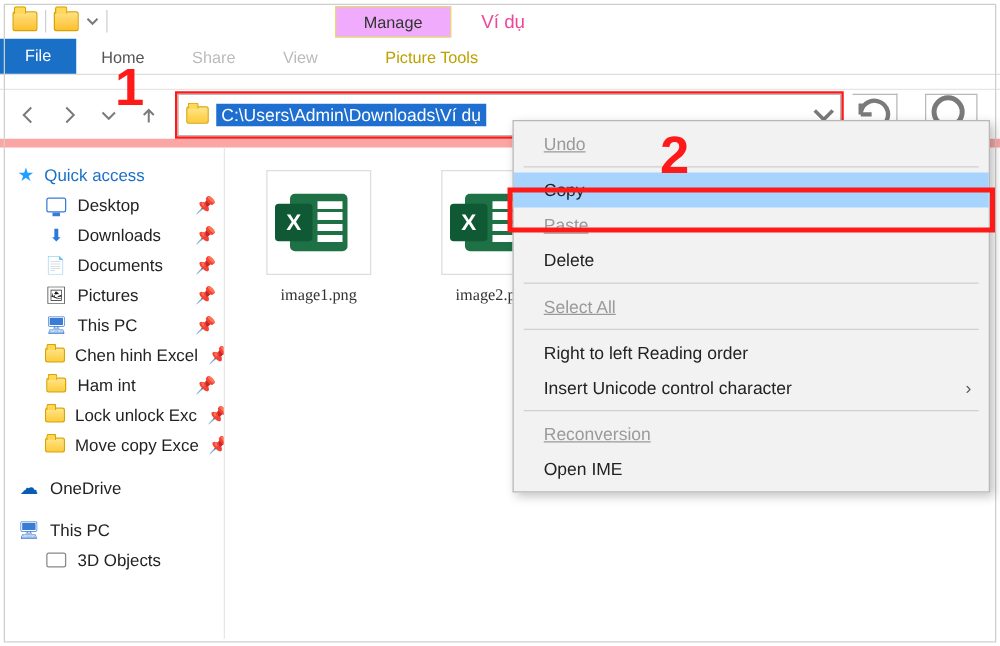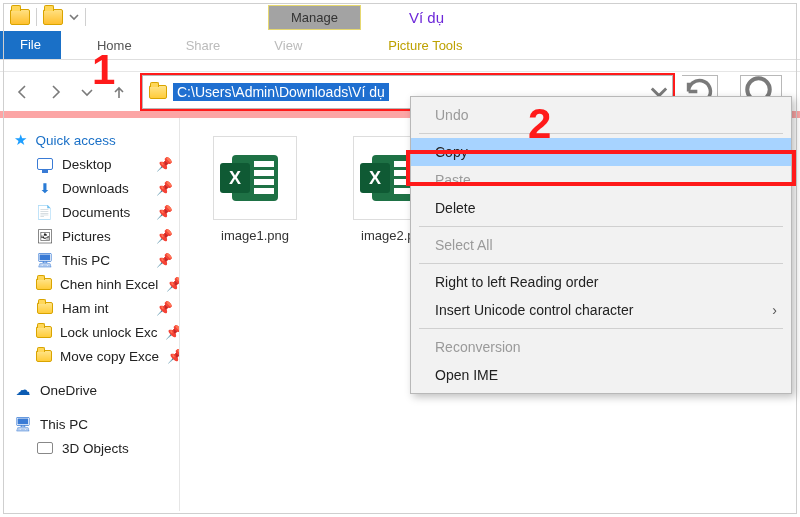--- a/index.html
+++ b/index.html
@@ -10,25 +10,25 @@
 
   
   .titlebar { height: 32px; display: flex; align-items: center; gap: 6px; padding: 2px 6px 0 10px; }
   .qat { display: flex; gap: 6px; align-items: center; }
   .qat .folder-ico { width: 20px; height: 16px; background: linear-gradient(#ffe082,#ffc02e); border: 1px solid #d9a400; border-radius: 2px; position: relative; }
   .qat .folder-ico:before { content:""; position:absolute; left:0; top:-5px; width:8px; height:5px; background:#ffd75a; border:1px solid #d9a400; border-bottom:none; border-radius:2px 2px 0 0;}
   .qat .sep { width:1px; height:18px; background:#d0d0d0; }
   .drop { width:10px; height:10px; }
   .drop svg { width:10px; height:10px; display:block; }
   .titlebar .spacer-before-manage { flex:0 0 170px; }
-  .manage-tab { background:#a3a3a3; border:1px solid #e6d870; padding:4px 22px; font-size:13px; color:#333; }
-  .title-label { margin-left: 42px; font-size:15px; color:#6d28d9; }
-
-  
-  .ribtabs { height: 28px; display:flex; align-items:flex-end; border-bottom:1px solid #dedede; padding-left:0; gap:18px;}
+  .manage-tab { background:#f0abfc; border:1px solid #e6d870; padding:4px 22px; font-size:13px; color:#333; }
+  .title-label { margin-left: 18px; font-size:15px; color:#ec4899; }
+
+  
+  .ribtabs { height: 28px; display:flex; align-items:flex-end; border-bottom:1px solid #dedede; padding-left:0; gap:2px;}
   .filetab { background:#1a70c7; color:#fff; padding:6px 20px 7px; font-size:13px; }
   .ribtab { padding:6px 18px; font-size:13px; color:#555; }
   .ribtab.pic { color:#bda100; }
   
   .ribclip { color:#bbb; }
 
   
   .ribbody { height: 12px; border-bottom:1px solid #e6e6e6; }
 
   
@@ -66,26 +66,26 @@
   .pc-mini { color:#3a7bd5; font-size:14px;}
 
   
   .content { flex:1; padding:18px 20px; position:relative; }
   .files { display:flex; gap:30px; }
   .file { width:110px; text-align:center; }
   .thumb { width:84px; height:84px; margin:0 auto 8px; position:relative; background:#fff; border:1px solid #ddd; display:flex; align-items:center; justify-content:center;}
   .xls { width:46px; height:46px; background:#1e7145; position:relative; border-radius:4px;}
   .xls:before { content:"X"; position:absolute; left:-12px; top:8px; width:30px; height:30px; background:#0f5a34; color:#fff; font-weight:600; font-size:18px; display:flex; align-items:center; justify-content:center; border-radius:3px;}
   .xls:after { content:""; position:absolute; right:4px; top:6px; width:20px; height:34px; background:repeating-linear-gradient(#fff,#fff 6px,#1e7145 6px,#1e7145 9px);}
-  .fname { font-size:13px; color:#333; }
+  .fname { font-size:13px; color:#333;font-family:Liberation Serif, serif; }
 
   
   .ctxmenu { position:absolute; left:410px; top:96px; width:382px; background:#f2f2f2; border:1px solid #b8b8b8; box-shadow:3px 3px 8px rgba(0,0,0,.25); padding:4px 0; font-size:14px; color:#222; }
   .ctxmenu .mi { padding:6px 14px 6px 24px; display:flex; align-items:center; justify-content:space-between;}
-  .ctxmenu .mi.disabled { color:#9a9a9a; }
+  .ctxmenu .mi.disabled { color:#9a9a9a;text-decoration:underline; }
   .ctxmenu .mi.hover { background:#a7d3ff; }
   .ctxmenu .sep { height:1px; background:#d0d0d0; margin:4px 8px; }
   .ctxmenu .arrow { color:#555; }
 
   
   .callout-copy { position:absolute; left:406px; top:150px; width:390px; height:36px; border:4px solid #ff1a1a; pointer-events:none;}
   .num1 { position:absolute; left:92px; top:46px; color:#ff1a1a; font-weight:800; font-size:42px;}
   .num2 { position:absolute; left:528px; top:100px; color:#ff1a1a; font-weight:800; font-size:42px;}
 
   

